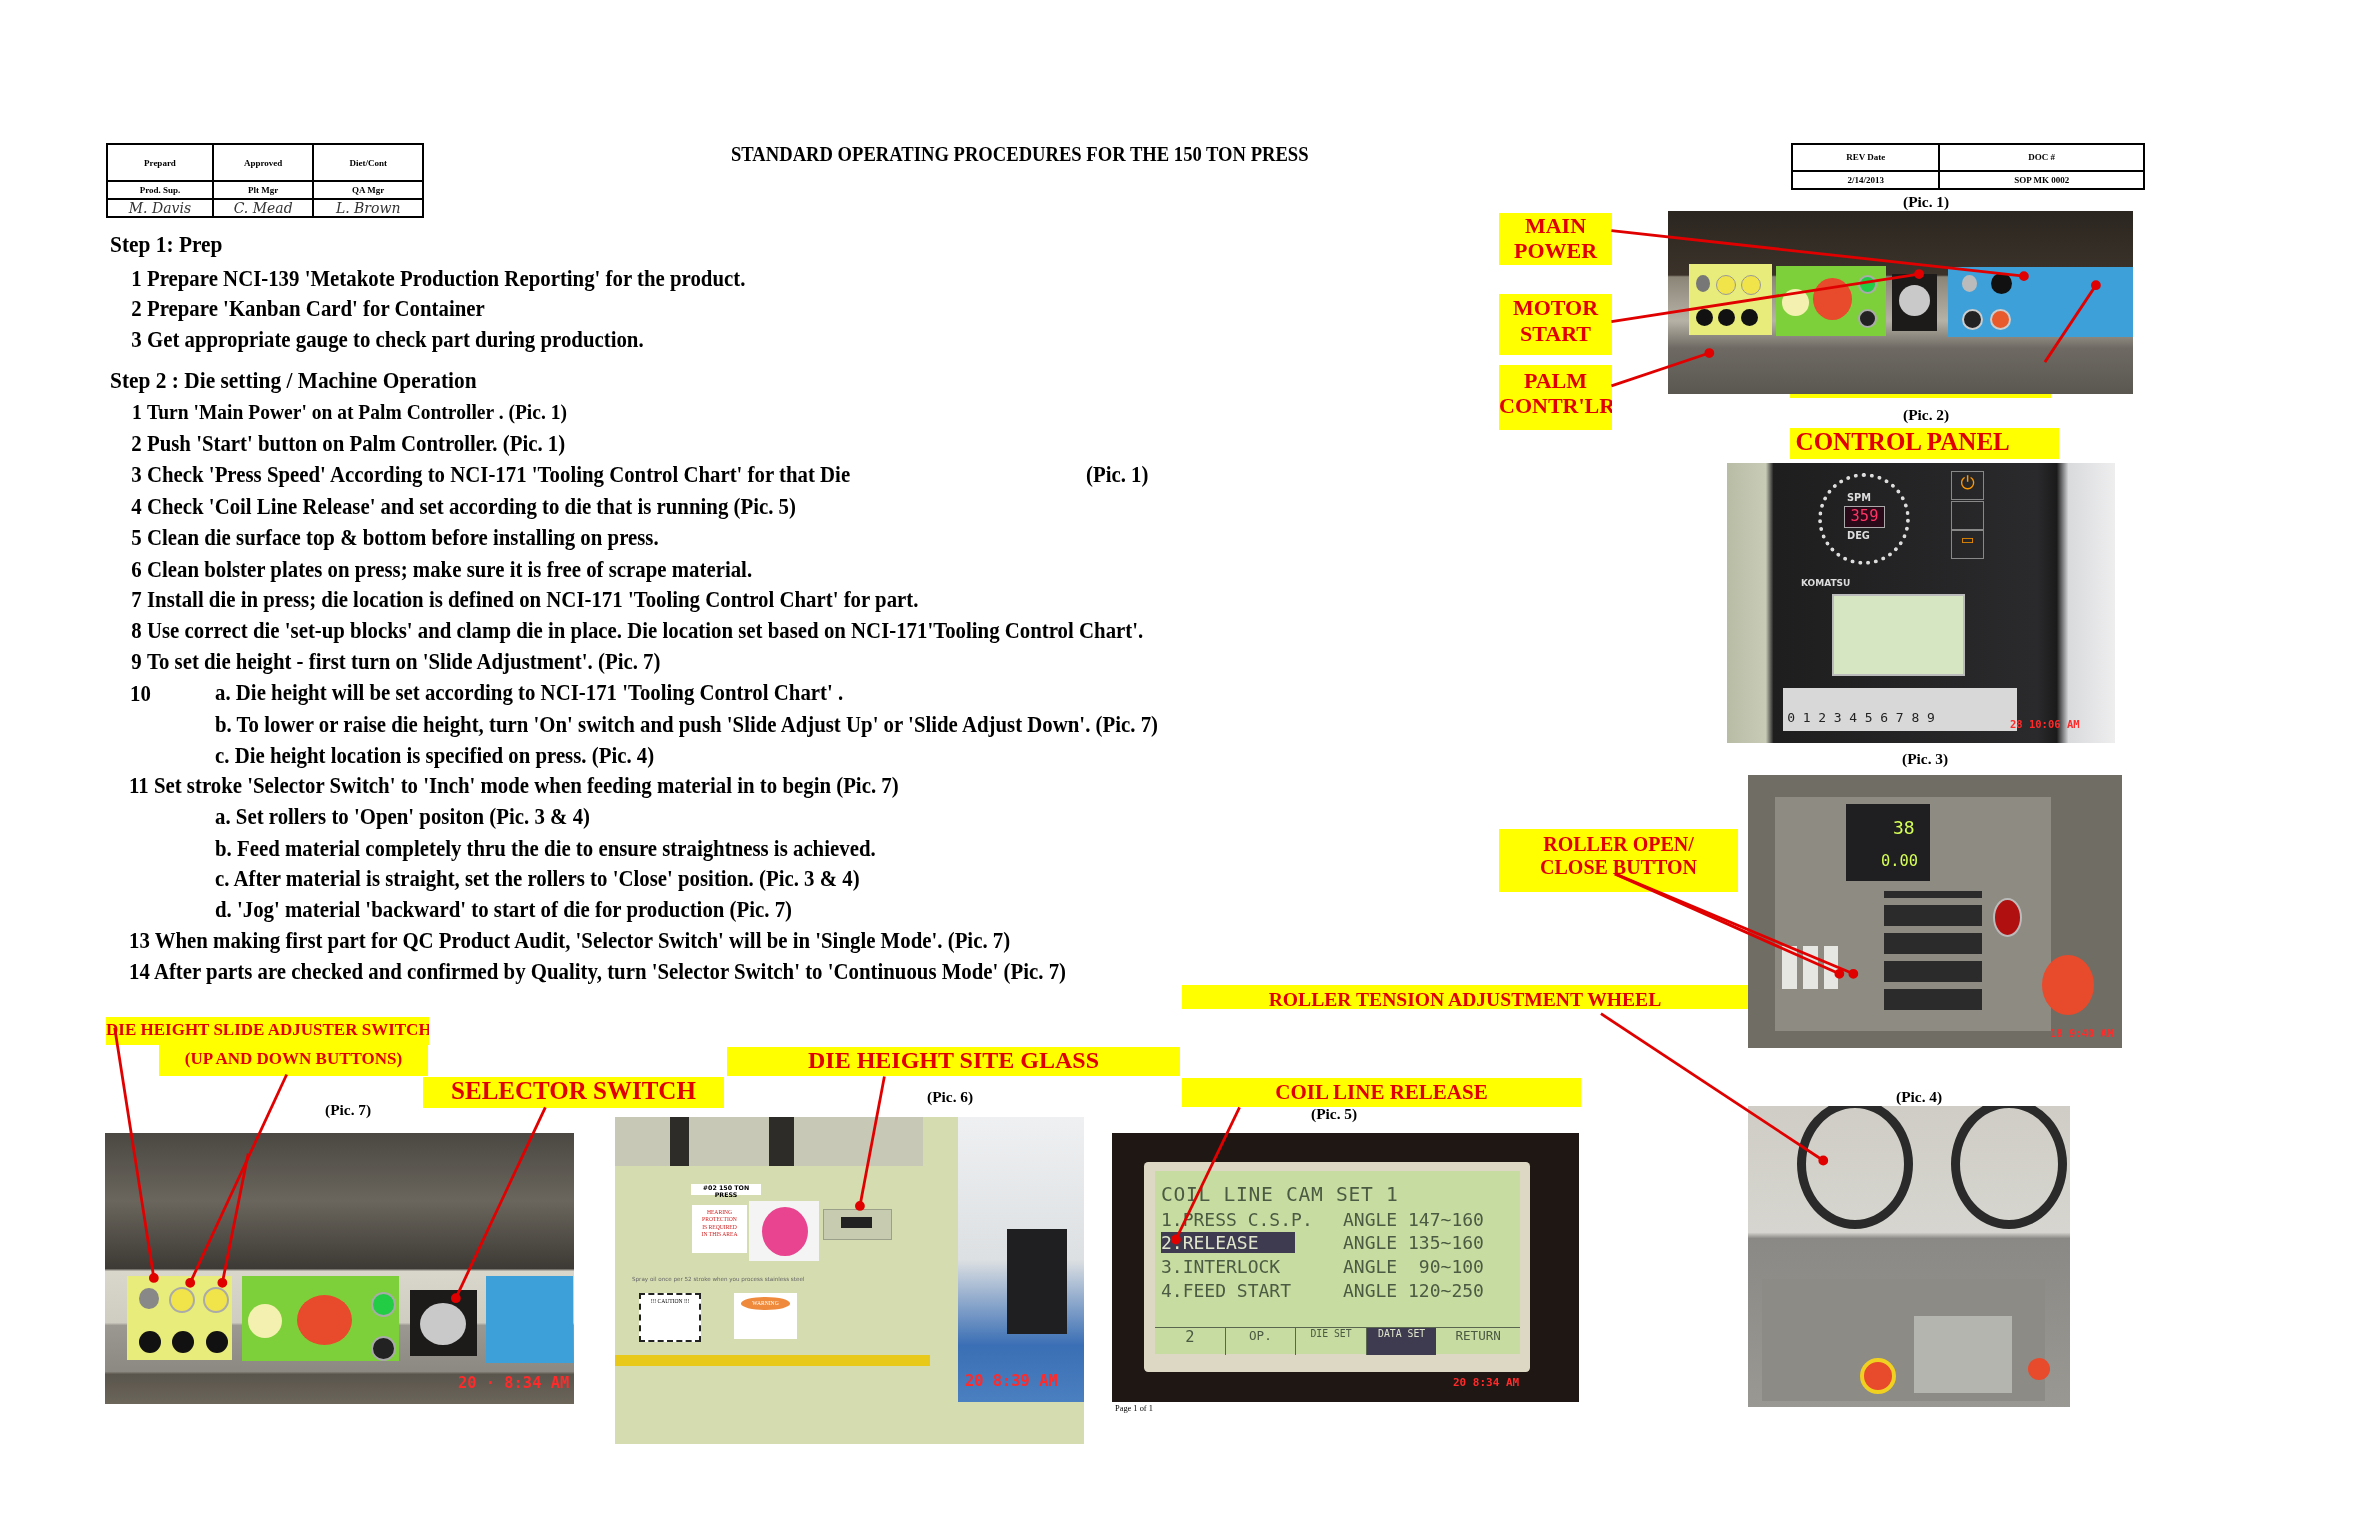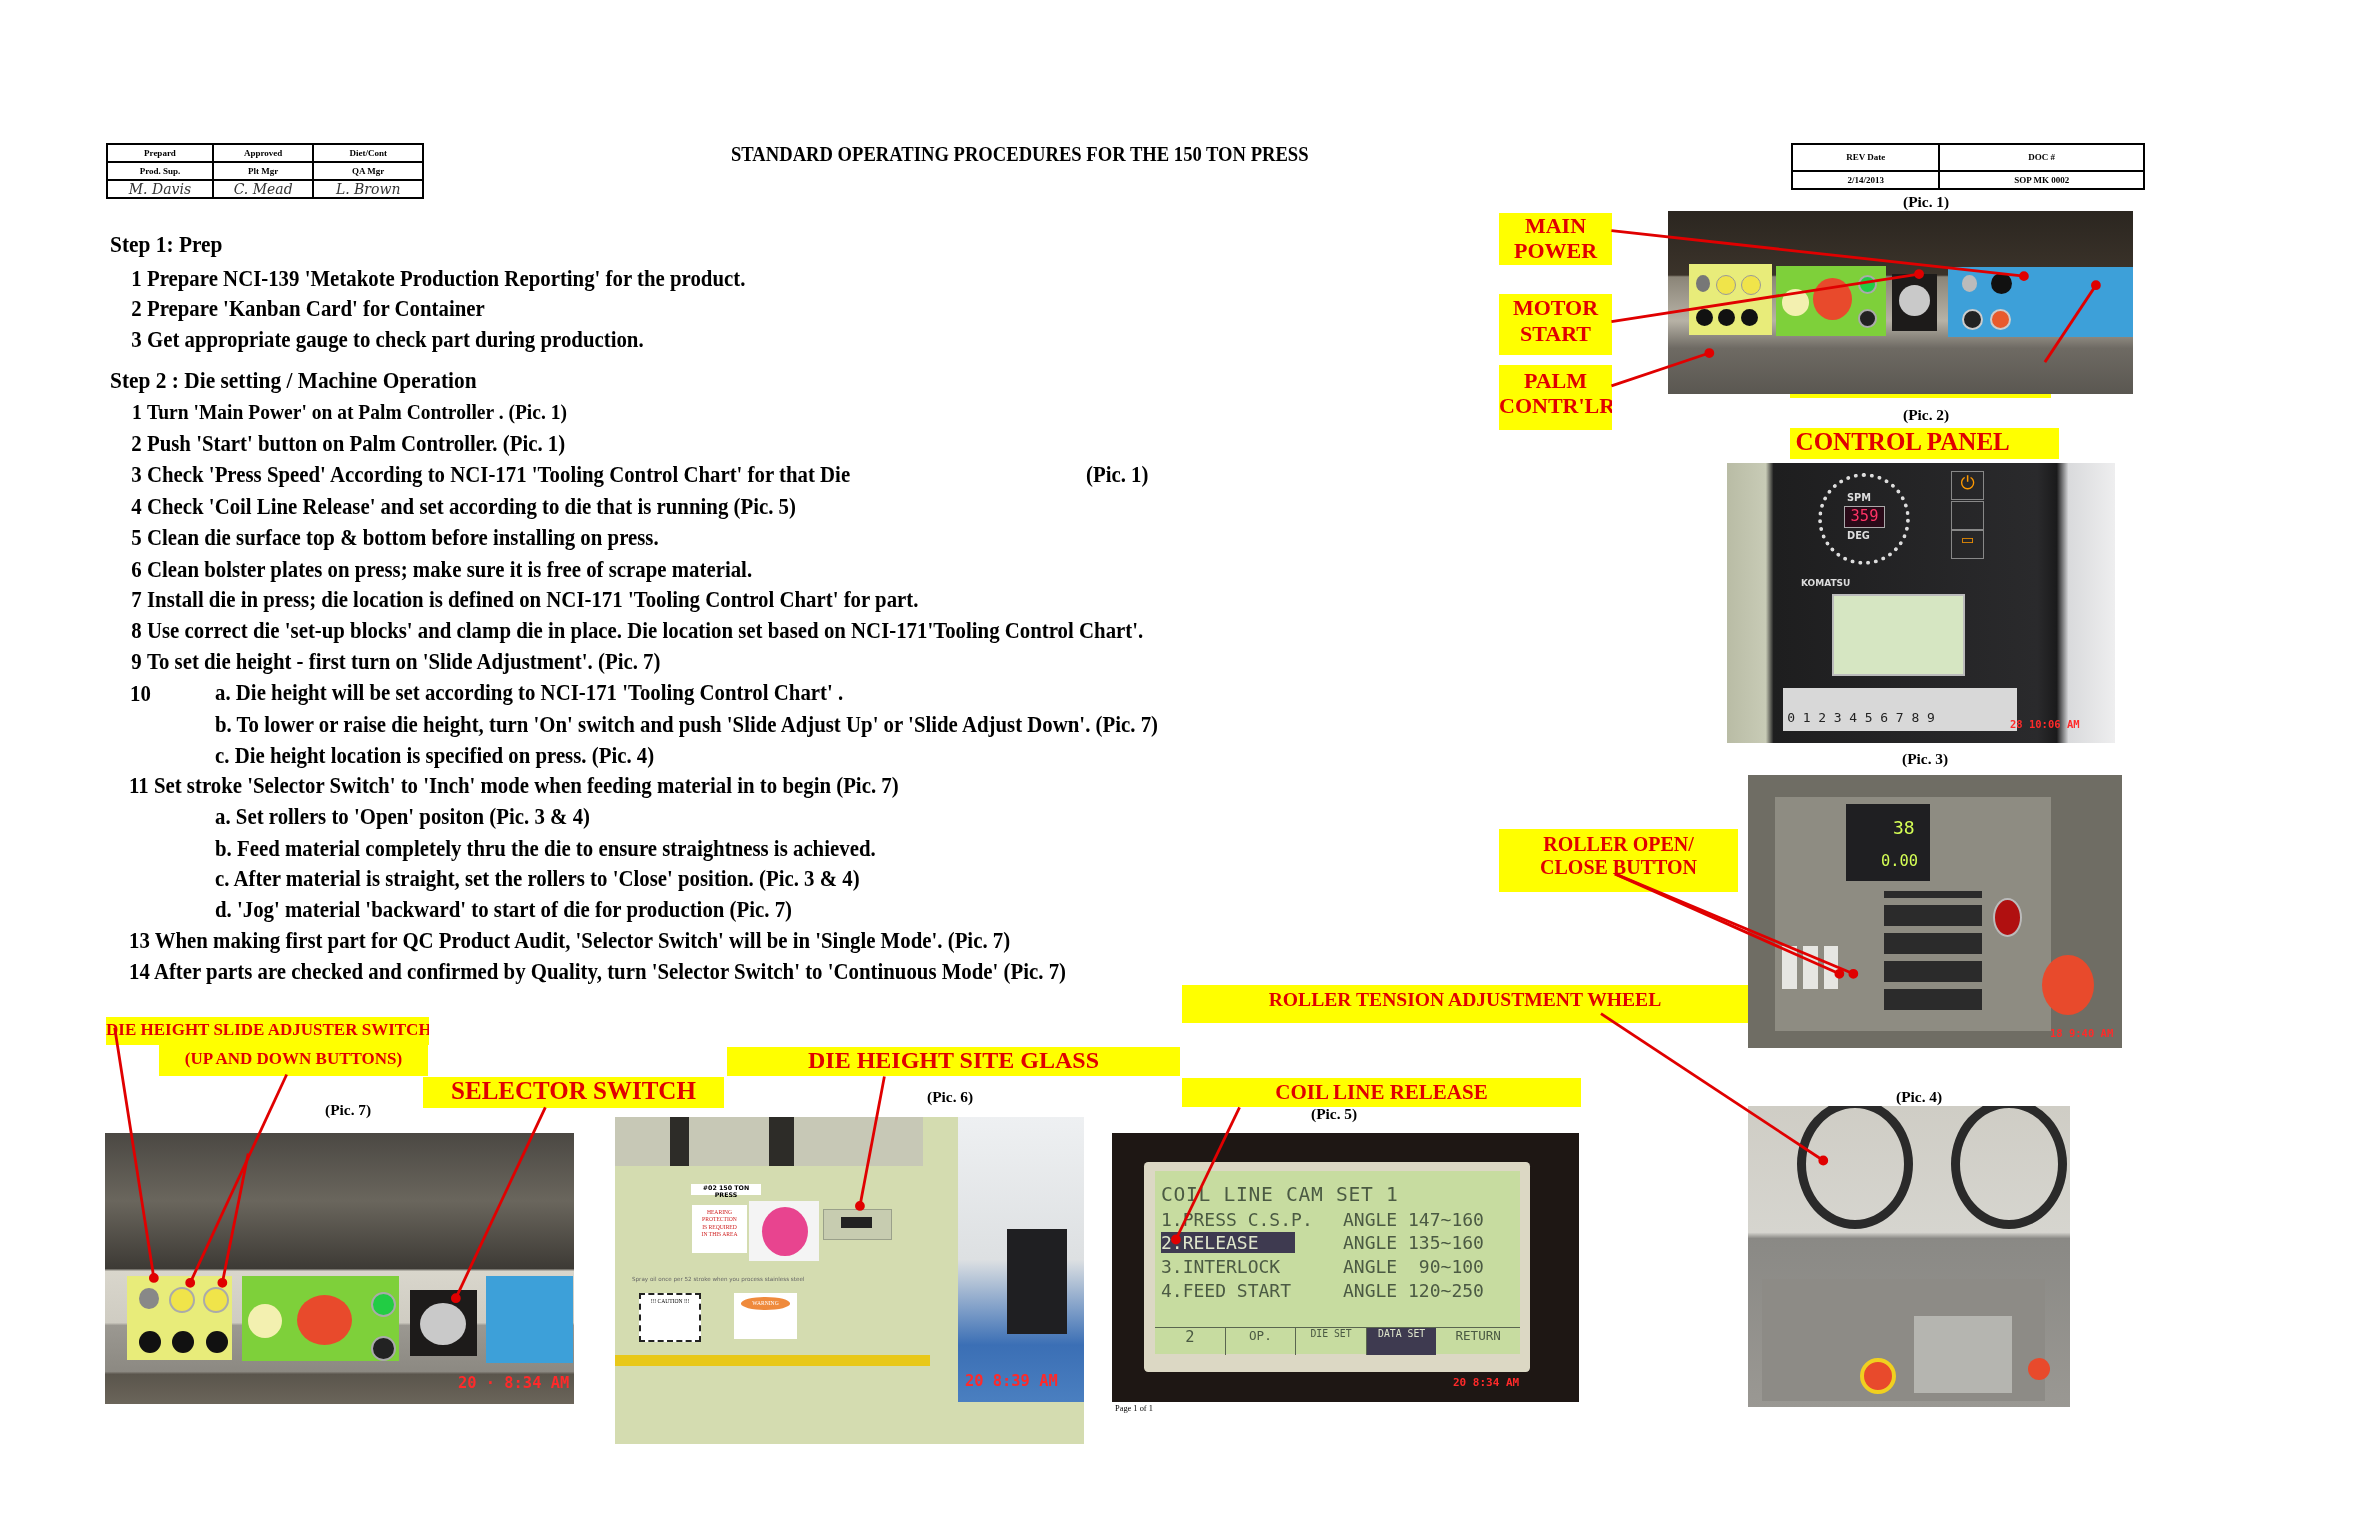--- a/index.html
+++ b/index.html
@@ -17,21 +17,21 @@
   .photo { position:absolute; overflow:hidden; }
   .stamp { position:absolute; color:#ff2a2a; font-family:"DejaVu Sans Mono", monospace; font-size:15.4px; font-weight:bold; }
   svg.leaders { position:absolute; left:0; top:0; pointer-events:none; }
   .lcd { font-family:"DejaVu Sans Mono", monospace; color:#4b5a43; }
 </style>
 </head>
 <body>
 
 <table class="sig" style="left:106px; top:143px; width:318px;">
   <tbody>
-      <tr style="height:18px;">
+      <tr style="height:37px;">
     <td>Prepard</td>
     <td>Approved</td>
     <td>Diet/Cont</td>
   </tr>
   <tr style="height:18px;">
     <td>Prod. Sup.</td>
     <td>Plt Mgr</td>
     <td>QA Mgr</td>
   </tr>
   <tr style="height:14px;">
@@ -153,21 +153,21 @@
   <div class="abs" style="left:133px; top:77px; color:#d5ff55; font-family:'DejaVu Sans Mono',monospace; font-size:15.4px;">0.00</div>
   <div class="abs" style="left:245px; top:123px; width:25px; height:35px; border-radius:50%; background:#b01010; border:2.1px solid #bbb;"></div>
   <div class="abs" style="left:136px; top:116px; width:98px; height:119px; background:repeating-linear-gradient(0deg,#2b2b2b 0 21px,#8e8c82 21px 28px);"></div>
   <div class="abs" style="left:34px; top:171px; width:56px; height:43px; background:repeating-linear-gradient(90deg,#e6e6e2 0 15.4px,#8e8c82 15.4px 21px);"></div>
   <div class="abs" style="left:294px; top:180px; width:52px; height:60px; border-radius:50%; background:#e84a2c;"></div>
   <div class="stamp" style="left:302px; top:252px; font-size:10.5px;">18  9:40 AM</div>
 </div>
 
 <div class="ylabel" style="left:1499px; top:829px; width:239px; height:63px; font-size:20px; padding-top:4.2px; box-sizing:border-box;"><span>ROLLER OPEN/</span><br><span>CLOSE BUTTON</span></div>
 
-<div class="ylabel" style="left:1182px; top:985px; width:566px; height:38px; font-size:19.6px; padding-top:4.2px; box-sizing:border-box;"><span>ROLLER TENSION ADJUSTMENT WHEEL</span></div>
+<div class="ylabel" style="left:1182px; top:985px; width:566px; height:24px; font-size:19.6px; padding-top:4.2px; box-sizing:border-box;"><span>ROLLER TENSION ADJUSTMENT WHEEL</span></div>
 
 <div class="cap" style="left:1896px; top:1088px;">(Pic. 4)</div>
 <div class="photo" style="left:1748px; top:1106px; width:322px; height:301px; background:linear-gradient(#cfcdc5 0%, #d6d5cf 42%, #8a8985 44%, #9a9893 100%);">
   <div class="abs" style="left:49px; top:-7px; width:98px; height:112px; border-radius:50%; border:9.8px solid #2a2a2a;"></div>
   <div class="abs" style="left:203px; top:-7px; width:98px; height:112px; border-radius:50%; border:9.8px solid #2a2a2a;"></div>
   <div class="abs" style="left:14px; top:173px; width:283px; height:122px; background:#8d8b86;"></div>
   <div class="abs" style="left:112px; top:252px; width:28px; height:28px; border-radius:50%; background:#e84a2c; border:4.2px solid #f0d020;"></div>
   <div class="abs" style="left:280px; top:252px; width:22.4px; height:22.4px; border-radius:50%; background:#e84a2c;"></div>
   <div class="abs" style="left:166px; top:210px; width:98px; height:77px; background:#b5b5b0;"></div>
 </div>

